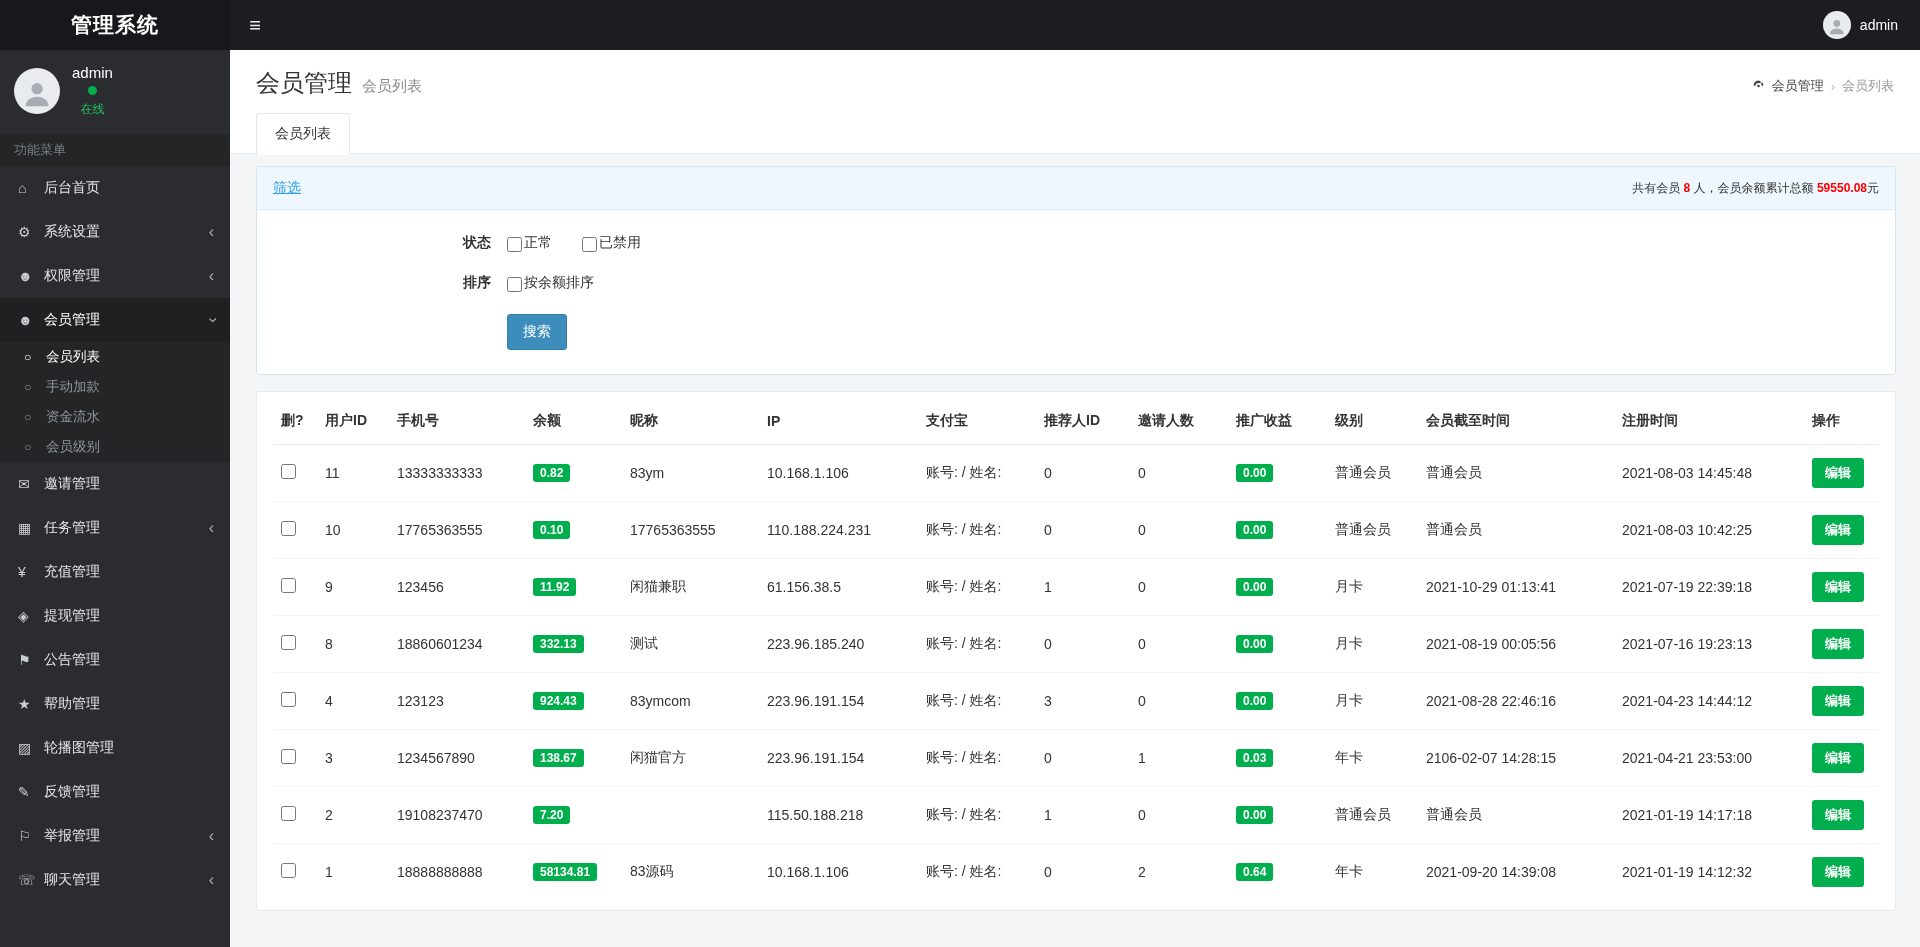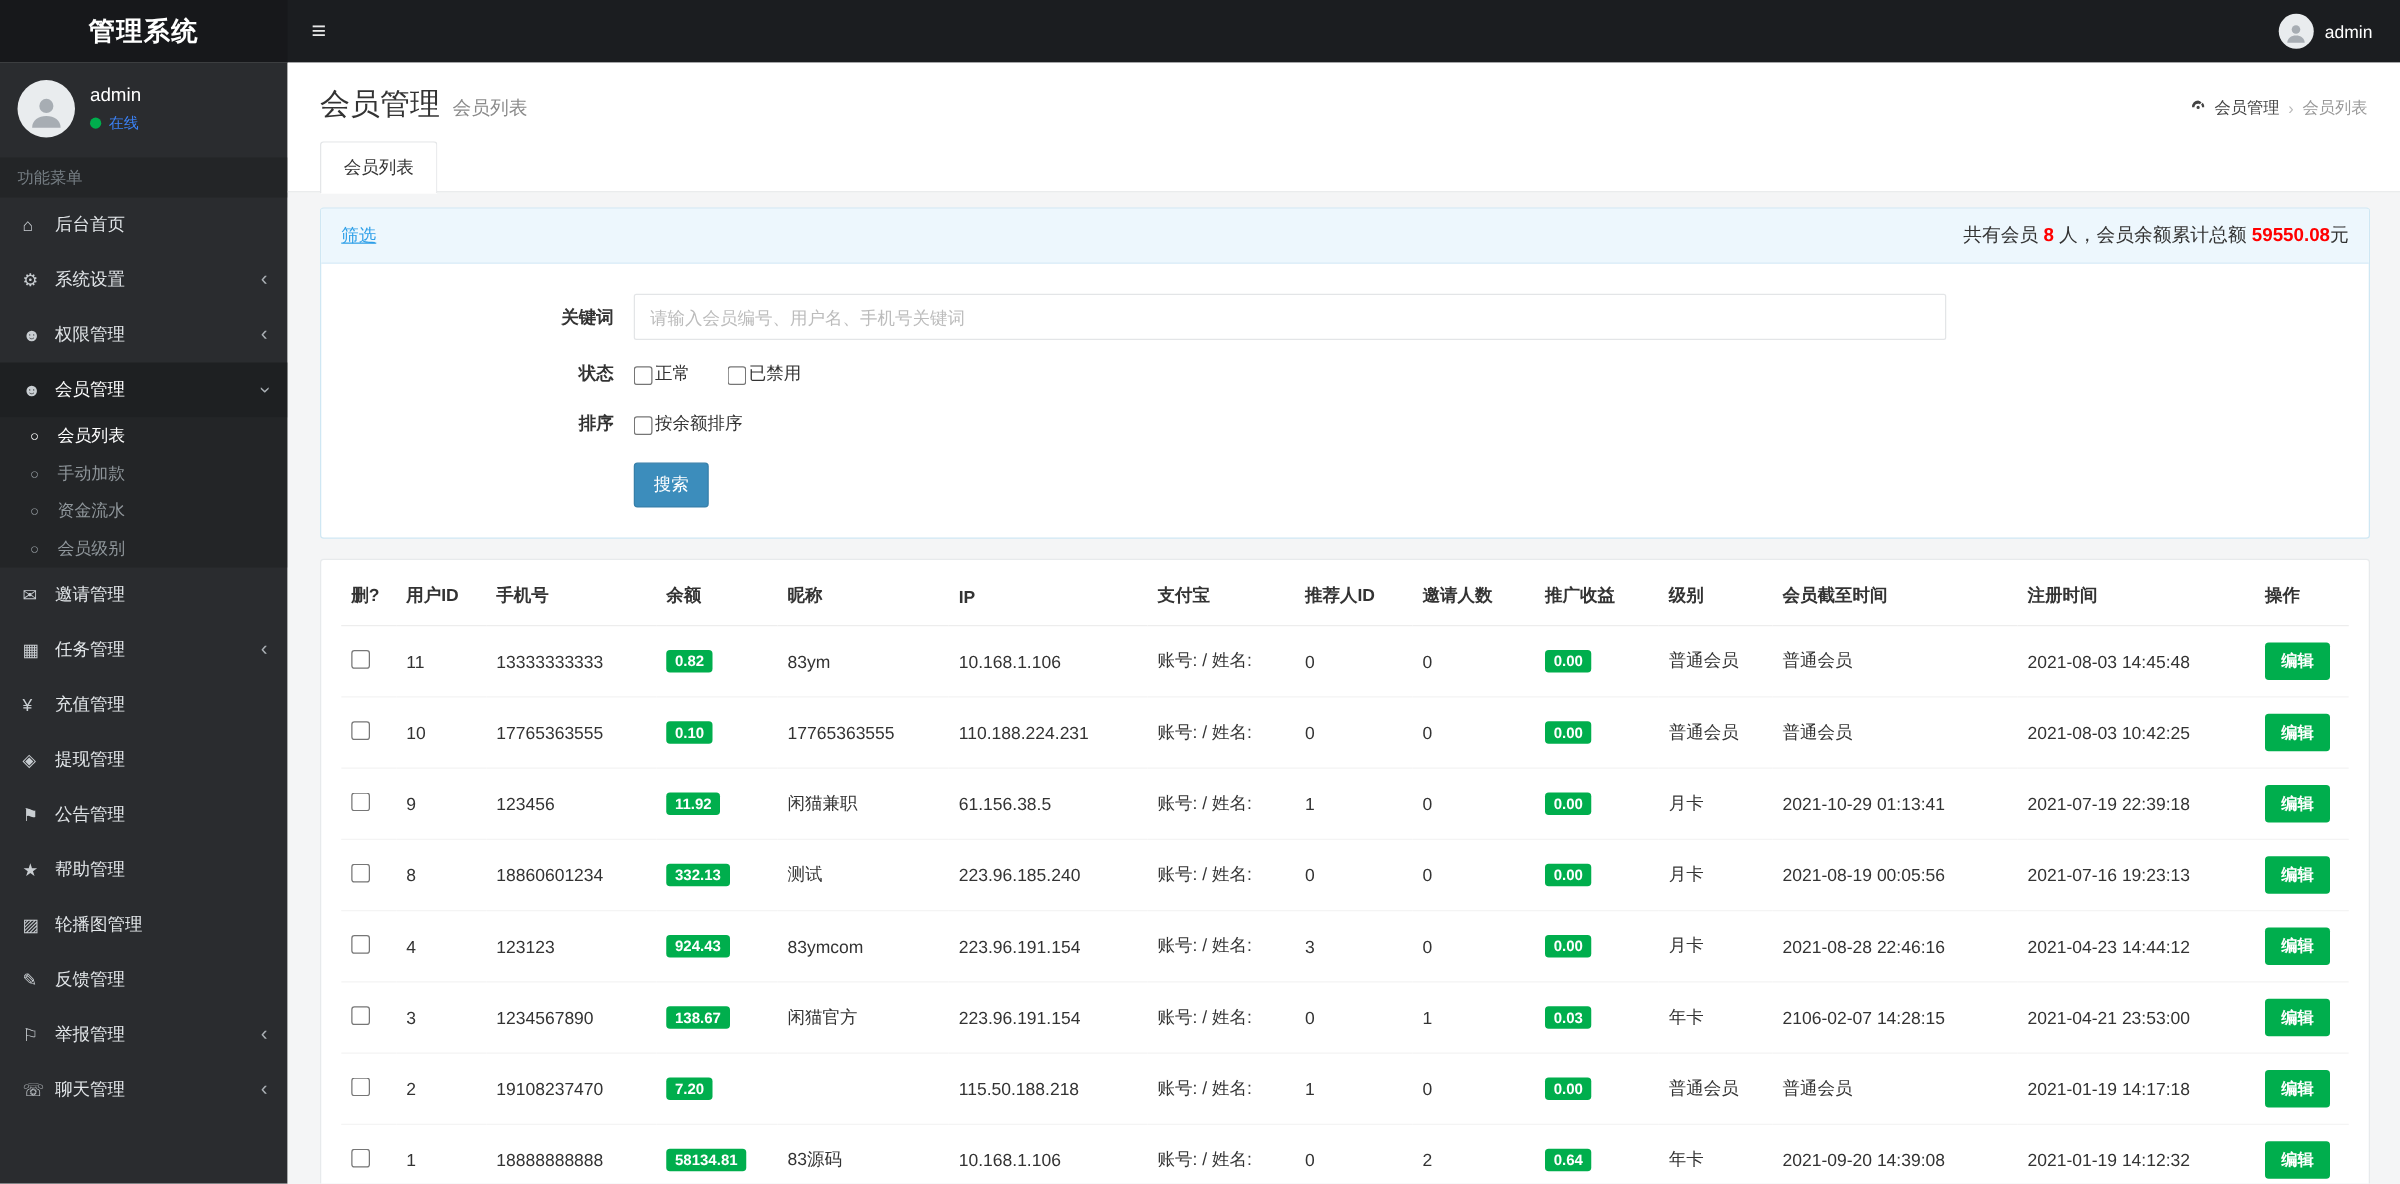--- a/index.html
+++ b/index.html
@@ -21,21 +21,21 @@
   .avatar-circle svg { width: 70%; height: 70%; fill: #a7adb3; margin-top: 12%; }
 
   
   .layout { display: flex; height: 897px; }
   .sidebar { width: 230px; background: #2a2c2f; flex-shrink: 0; overflow: hidden; }
   .main { flex: 1; display: flex; flex-direction: column; overflow: hidden; }
 
   
   .user-panel { display: flex; align-items: center; gap: 12px; padding: 14px 14px 16px 14px; }
   .user-name { color: #fff; font-size: 15px; margin-bottom: 5px; }
-  .user-status { color: #3b82f6; font-size: 12px; display: flex; align-items: center; gap: 6px; }
+  .user-status { color: #22c55e; font-size: 12px; display: flex; align-items: center; gap: 6px; flex-direction: column; }
   .dot { width: 9px; height: 9px; border-radius: 50%; background: var(--badge-green, #00b050); display: inline-block; }
   .menu-header { background: #232527; color: #757d83; font-size: 13px; padding: 7px 14px; }
   .menu-item { display: flex; align-items: center; height: 44px; padding: 0 14px 0 18px; color: #e2e6e9;
                font-size: 14px; text-decoration: none; cursor: pointer; position: relative; }
   .menu-item .mi { width: 26px; font-size: 14px; color: #c9ced2; flex-shrink: 0; }
   .menu-item.has-arrow::after { content: "‹"; position: absolute; right: 16px; color: #aab0b5; font-size: 16px; }
   .menu-item.open { background: #1e2022; color: #fff; }
   .menu-item.open::after { content: "‹"; transform: rotate(-90deg); }
   .submenu { background: #232527; }
   .submenu .menu-item { height: 30px; padding-left: 24px; color: #8f969b; font-size: 13.5px; }
@@ -59,21 +59,21 @@
          cursor: pointer; position: relative; top: 1px; }
 
   
   .content-body { flex: 1; background: #f4f5f6; padding: 12px 24px 18px 26px; overflow: hidden; }
 
   
   .panel-filter { background: #fff; border: 1px solid #cfe7f3; border-radius: 3px; }
   .panel-filter-head { background: #edf7fd; padding: 12px 16px; display: flex; align-items: center;
                        justify-content: space-between; border-bottom: 1px solid #d9ecf7; }
   .filter-title { color: var(--link-blue, #2d9fe8); font-size: 14px; cursor: pointer; text-decoration: underline; }
-  .filter-summary { font-size: 15px; color: #333; }
+  .filter-summary { font-size: 12px; color: #333; }
   .filter-summary .red { color: var(--alert-red, #ff0000); font-weight: bold; }
   .panel-filter-body { padding: 24px 0 24px 0; }
   .form-row { display: flex; align-items: center; margin-bottom: 18px; }
   .form-row:last-child { margin-bottom: 0; }
   .form-label { flex: 0 0 250px; text-align: right; padding-right: 16px; font-weight: bold; font-size: 14px; color: #333; }
   .keyword-input { width: 1050px; height: 37px; border: 1px solid #e3e5e7; border-radius: 2px;
                    padding: 0 12px; font-size: 14px; color: #333; outline: none;
                    font-family: "Liberation Sans", "DejaVu Sans", sans-serif; }
   .keyword-input::placeholder { color: #bcbcbc; }
   .check-group { display: flex; align-items: center; gap: 30px; }
@@ -237,24 +237,20 @@
     </div>
 
     <div class="content-body">
 
       <section class="panel-filter">
         <div class="panel-filter-head">
           <span class="filter-title">筛选</span>
           <span class="filter-summary"><span>共有会员 </span><span class="red">8</span><span> 人，会员余额累计总额 </span><span class="red">59550.08</span><span>元</span></span>
         </div>
         <div class="panel-filter-body">
-          <div class="form-row">
-            <label class="form-label">关键词</label>
-            <input class="keyword-input" type="text" placeholder="请输入会员编号、用户名、手机号关键词" style="">
-          </div>
           <div class="form-row" style="margin-bottom:22px;">
             <label class="form-label">状态</label>
             <div class="check-group">
               <label class="check-item">
                 <input type="checkbox" style="">
                 <span>正常</span>
               </label>
               <label class="check-item">
                 <input type="checkbox" style="">
                 <span>已禁用</span>

